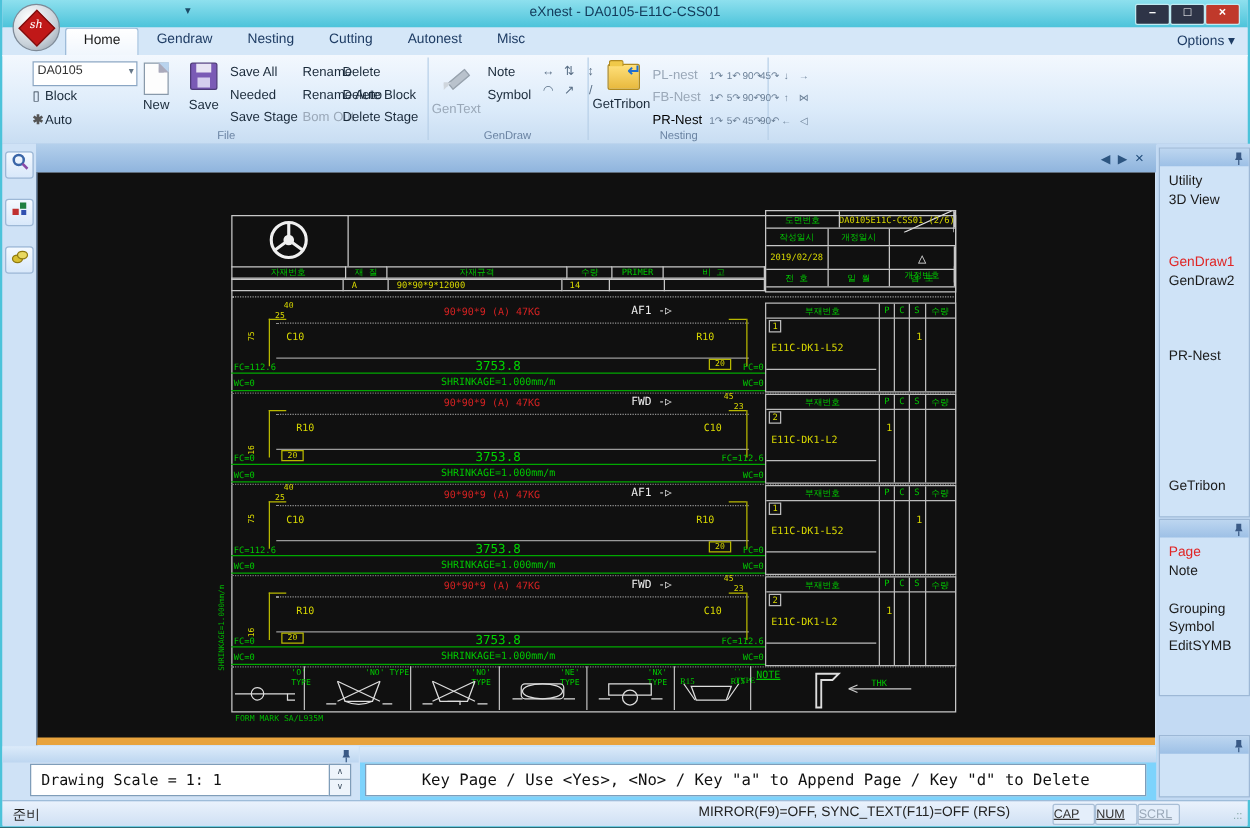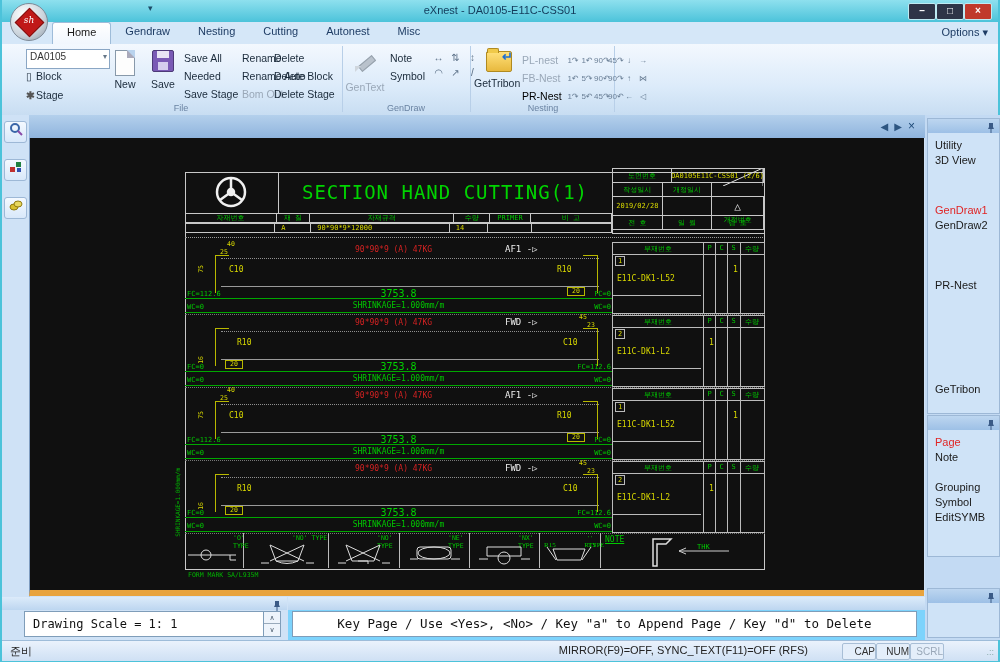--- a/index.html
+++ b/index.html
@@ -105,21 +105,21 @@
   #spinner div{height:11px;font-size:7px;text-align:center;color:#456;line-height:11px;}
   #msgbox{position:absolute;left:4px;top:14px;right:8px;height:24px;background:#fff;border:1px solid #7f9db9;
     font-family:"DejaVu Sans Mono",monospace;font-size:12.5px;color:#111;line-height:24px;text-align:center;white-space:nowrap;overflow:hidden;}
 
   
   #statusbar{position:absolute;left:0;top:640px;width:100%;height:20px;
     background:linear-gradient(#eaf2fc,#cfe0f4);border-top:1px solid #9ebcd9;font-size:11px;color:#222;}
   #st-ready{position:absolute;left:8px;top:3px;}
   #st-info{position:absolute;right:190px;top:3px;}
   .lock{position:absolute;top:2px;width:32px;height:15px;border:1px solid #a8bed6;border-radius:2px;
-    text-align:right;font-size:10px;line-height:15px;color:#333;background:#e4eefa;}
+    text-align:left;font-size:10px;line-height:15px;color:#333;background:#e4eefa;text-decoration:underline;}
   #lock-cap{right:122px;} #lock-num{right:88px;} #lock-scrl{right:54px;color:#9aa8b8;}
   #grip{position:absolute;right:4px;top:6px;font-size:9px;color:#8aa;}
 
   
   #drawing{position:absolute;left:155px;top:30px;width:580px;height:412px;font-family:"DejaVu Sans Mono",monospace;}
   #dborder{position:absolute;left:0;top:4px;width:578px;height:396px;border:1px solid #c8c8c8;}
   #logo{position:absolute;left:0;top:4px;width:93px;height:41px;border-right:1px solid #c8c8c8;}
   #dtitle{position:absolute;left:93px;top:4px;width:334px;height:41px;color:#00d400;
     font-size:19px;letter-spacing:1px;text-align:center;line-height:41px;white-space:nowrap;}
   #infotable{position:absolute;left:427px;top:0px;width:151px;height:64px;border:1px solid #c8c8c8;}
@@ -192,21 +192,21 @@
     <div id="options"><span>Options</span> ▾</div>
   </div>
 
   <div id="ribbon">
     <div class="group" id="g-file">
       <div class="combo">
         <span>DA0105</span>
         <span class="arr">▾</span>
       </div>
       <div class="smallitem" style="top:24px;"><span class="ic">▯</span><span>Block</span></div>
-      <div class="smallitem" style="top:43px;"><span class="ic" style="color:#555;font-weight:bold;">✱</span><span>Stage</span></div>
+      <div class="smallitem" style="top:43px;"><span class="ic" style="color:#555;font-weight:bold;">✱</span><span>Auto</span></div>
       <div class="bigbtn" style="left:88px;">
         <div class="icon">
             <div class="pageicon"></div>
           </div>
         <span>New</span>
       </div>
       <div class="bigbtn" style="left:126px;">
         <div class="icon">
             <div class="floppy"></div>
           </div>
@@ -319,21 +319,20 @@
         <div id="dborder"></div>
         <div id="logo">
           <svg width="93" height="41">
               <g stroke="#f0f0f0" fill="none" stroke-width="2.5">
             <circle cx="46" cy="20" r="14"></circle>
             <path d="M46 20 L46 7 M46 20 L35 28 M46 20 L57 28"></path>
             <circle cx="46" cy="20" r="3" fill="#f0f0f0"></circle>
           </g>
             </svg>
         </div>
-        <div id="dtitle">SECTION HAND CUTTING(1)</div>
         <svg id="cornerflag" width="40" height="18">
             <path d="M0 18 L40 0 L40 18" fill="none" stroke="#e0e0e0" stroke-width="1"></path>
           </svg>
         <div id="infotable">
             <div class="irow" style="height: 13px;">
               <div class="icell green" style="width: 58px; height: 13px;">도면번호</div>
               <div class="icell yellow" style="width: 91px; height: 13px;">DA0105E11C-CSS01 (2/6)</div>
             </div>
             <div class="irow" style="height: 13px;">
               <div class="icell green" style="width: 49px; height: 13px;">작성일시</div>

